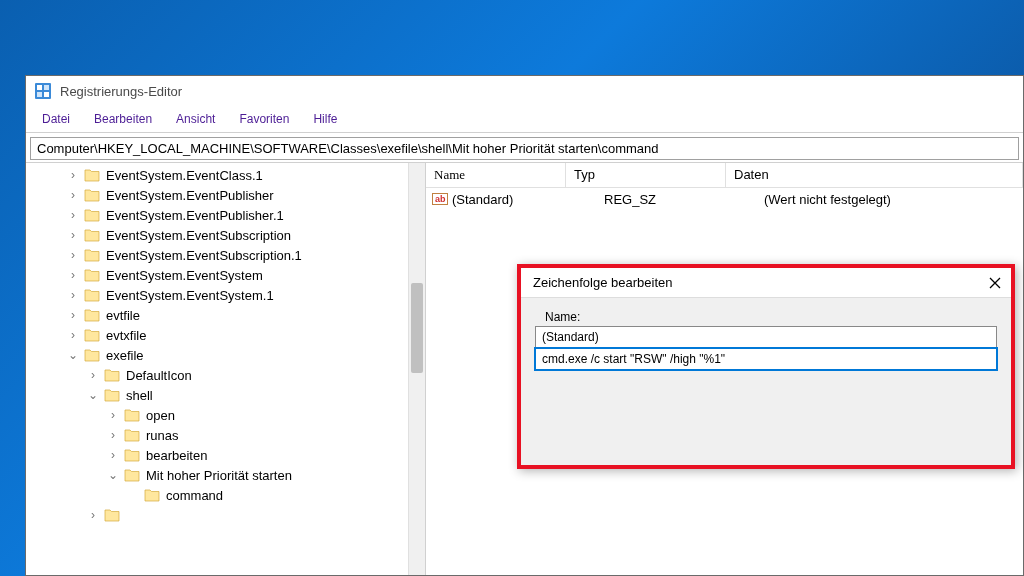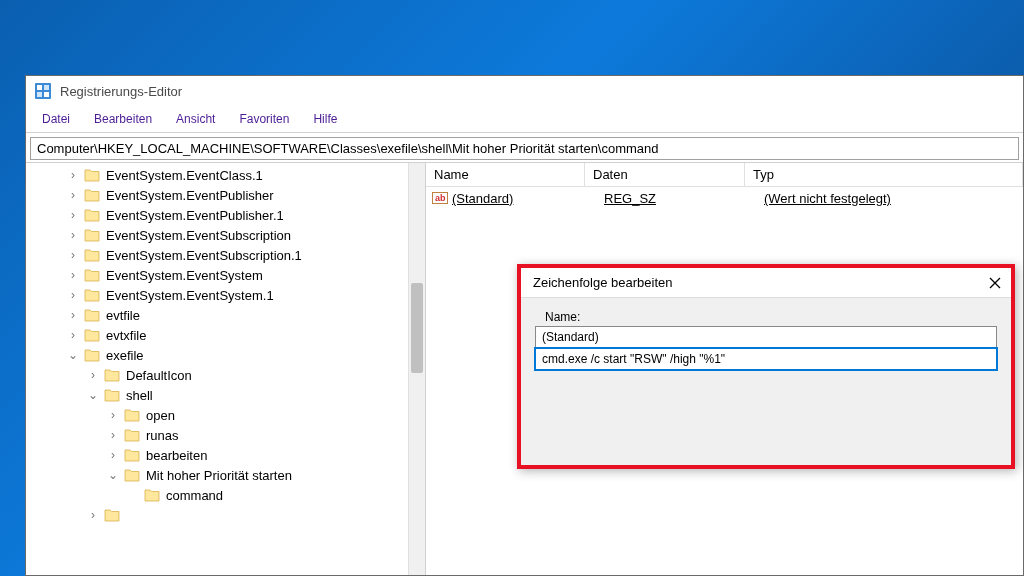--- a/index.html
+++ b/index.html
@@ -112,29 +112,29 @@
   .cols {
     display: flex;
     border-bottom: 1px solid #e0e0e0;
   }
   .cols .col {
     padding: 4px 8px;
     border-right: 1px solid #e0e0e0;
     font-size: 13px;
     color: #000;
   }
-  .cols .col:nth-child(1){ width: 159px; }
+  .cols .col:nth-child(1){ width: 140px; font-family: Liberation Serif, serif; }
   .cols .col:nth-child(2){ width: 160px; }
   .cols .col:nth-child(3){ flex: 1; }
   .list-row {
     display: flex;
     padding: 3px 0;
     align-items: center;
   }
-  .list-row .cell { font-size: 13px; text-decoration: underline; }
+  .list-row .cell { font-size: 13px; }
   .list-row .cell:nth-child(1){ width: 170px; padding-left: 6px; display:flex; align-items:center; gap:4px;}
   .list-row .cell:nth-child(2){ width: 160px; padding-left: 8px;}
   .list-row .cell:nth-child(3){ flex:1; padding-left: 8px;}
   .ab-icon { width: 16px; height: 16px; }
   .dialog {
     position: absolute;
     left: 517px;
     top: 264px;
     width: 498px;
     height: 205px;
@@ -412,22 +412,22 @@
             </div>
           </li>
         </ul>
       <div class="tree-scroll">
           <div class="thumb"></div>
         </div>
     </div>
     <div class="listview">
       <div class="cols">
         <div class="col">Name</div>
+        <div class="col">Typ</div>
         <div class="col">Daten</div>
-        <div class="col">Typ</div>
       </div>
       <div class="list-row">
         <div class="cell">
           <span class="ab-icon">
             <svg viewBox="0 0 16 16">
                 <rect x="0.5" y="2.5" width="15" height="11" fill="#fff" stroke="#c08040"></rect>
                 <text x="3" y="11" font-size="9" font-family="Arial" fill="#d03030" font-weight="bold">ab</text>
               </svg>
           </span>
           <span>(Standard)</span>

